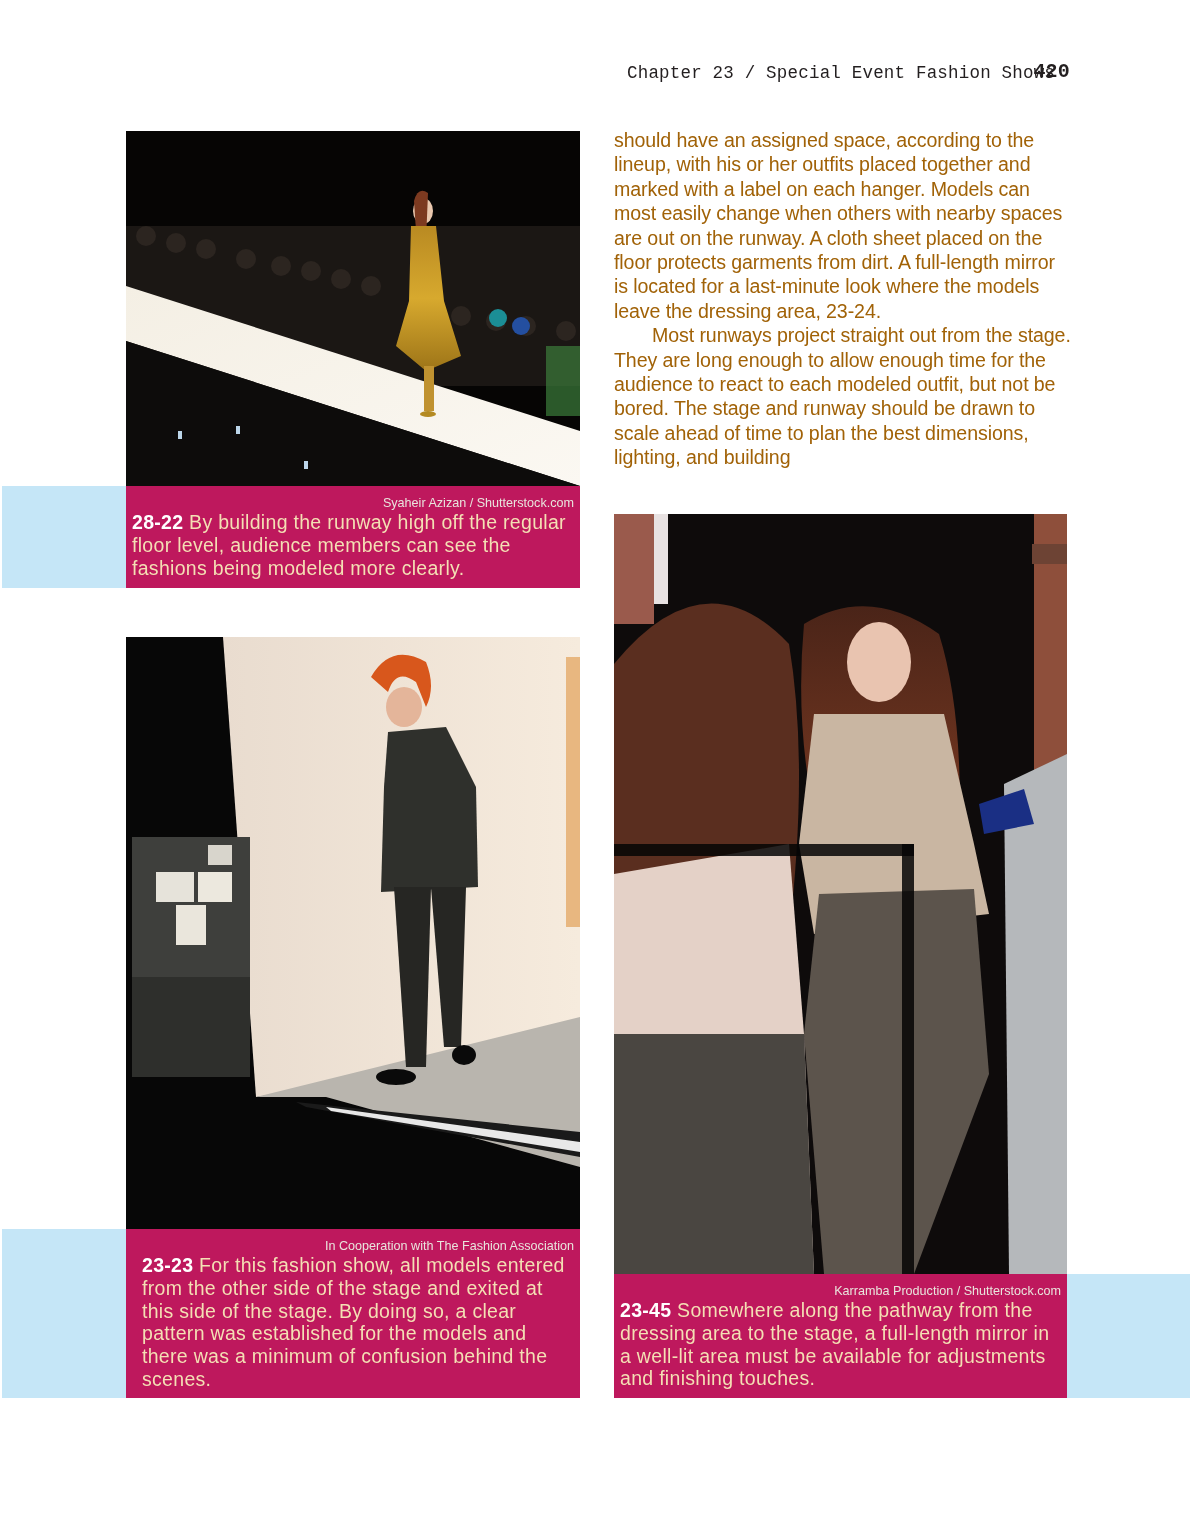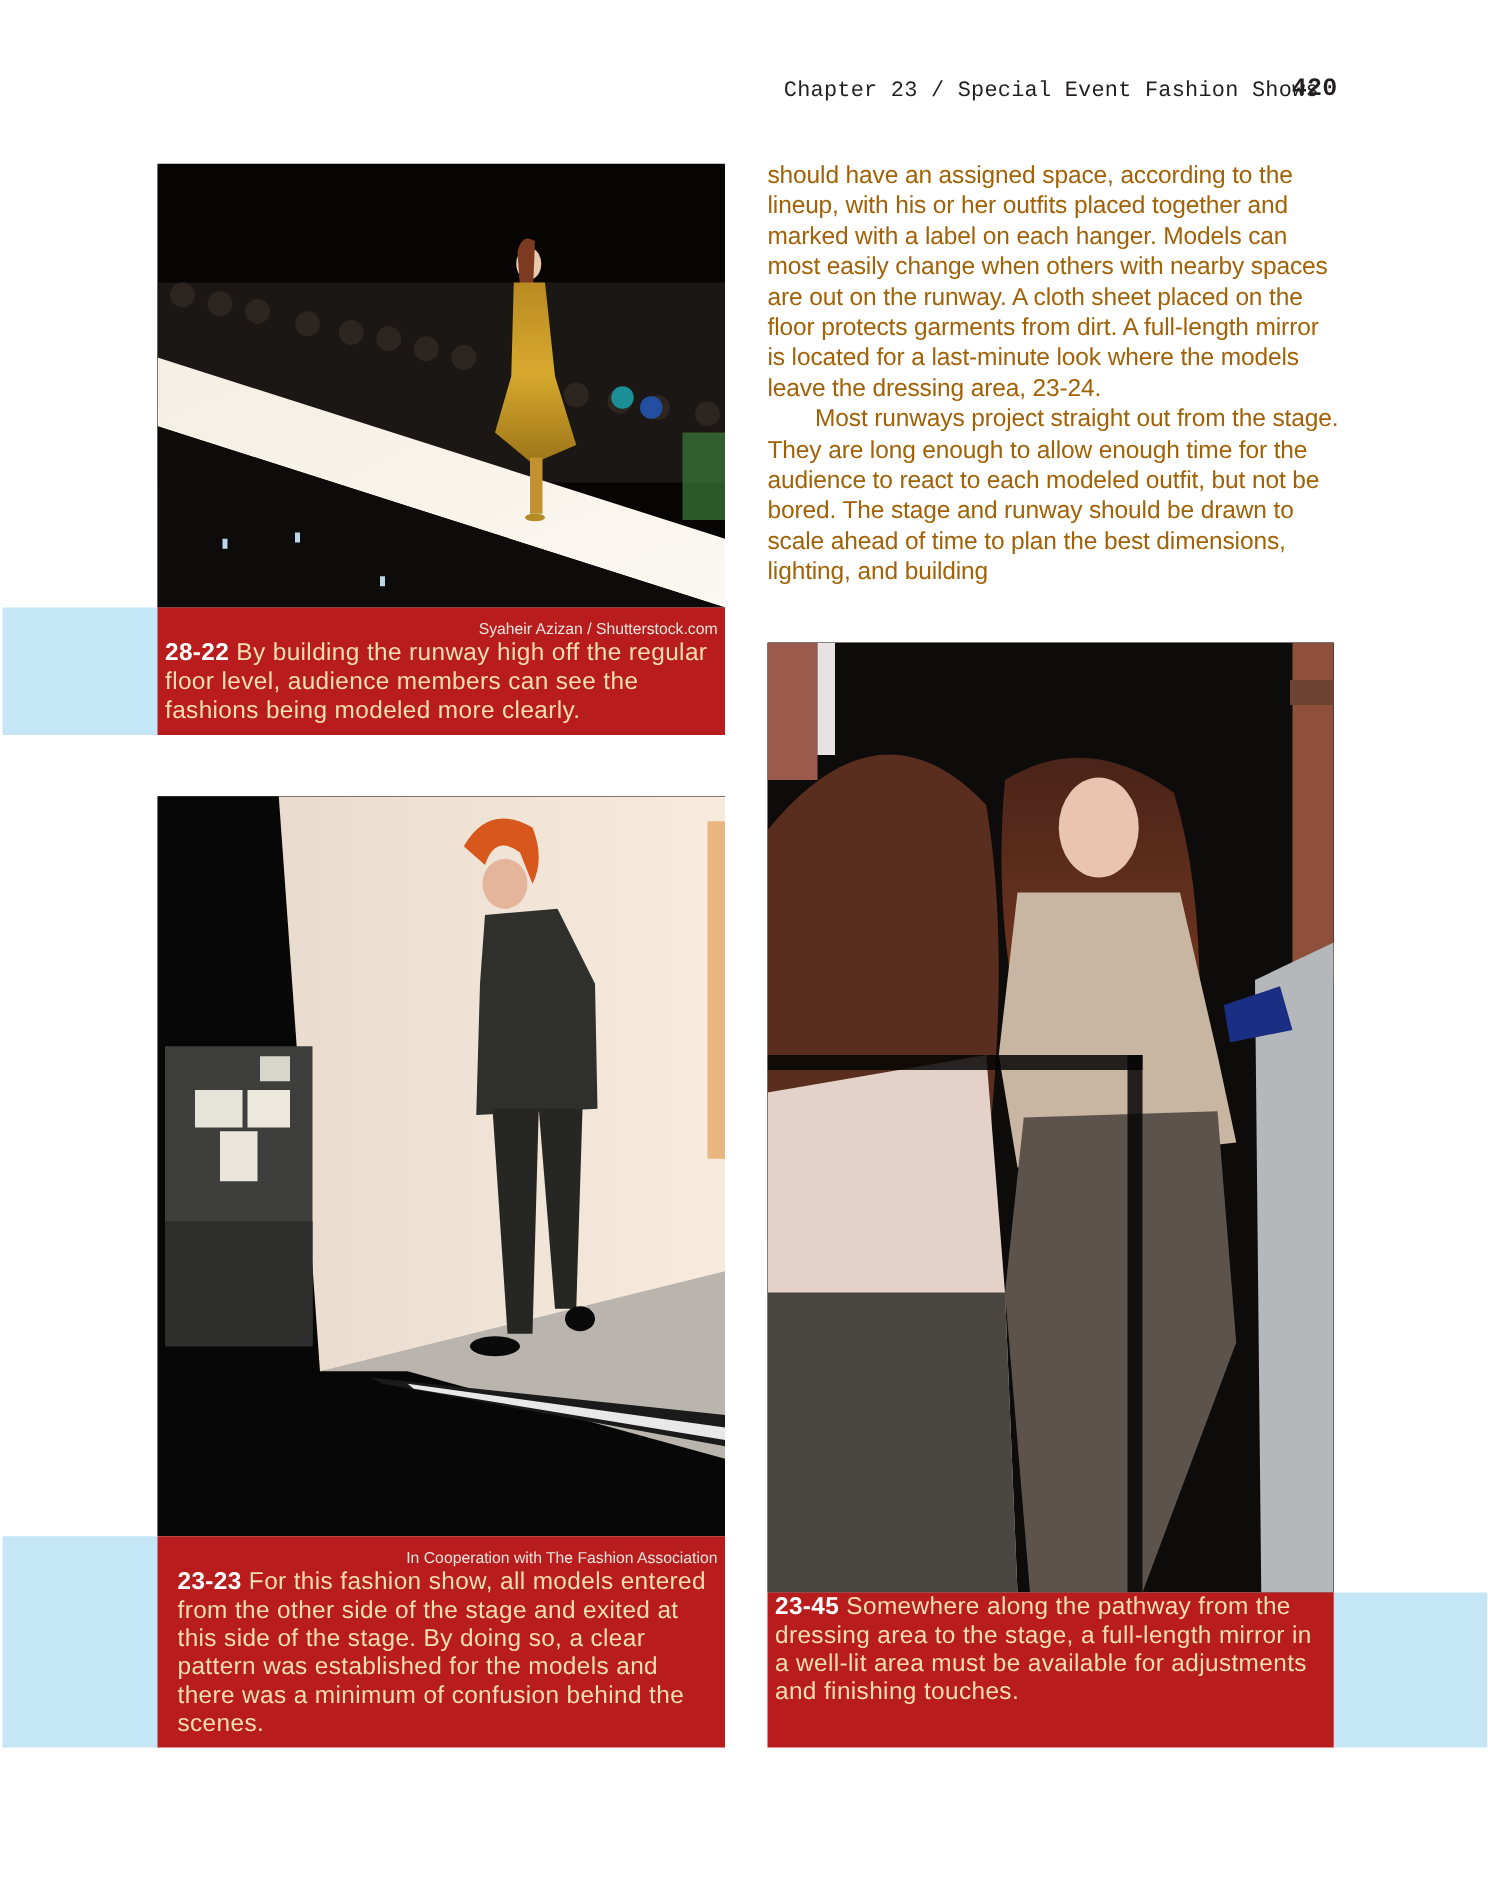--- a/index.html
+++ b/index.html
@@ -17,21 +17,21 @@
   .body-text {
     position:absolute; left:614px; top:128px; width:460px;
     font-size:19.6px; line-height:24.4px; color:#a16207; letter-spacing:-0.1px;
   }
   .body-text p { margin:0; }
   .body-text .indent { text-indent:38px; }
 
   .band { position:absolute; background:#c5e6f7; }
   .photo { position:absolute; overflow:hidden; }
   .caption {
-    position:absolute; background:#b91c1c; color:#f4dfb4;
+    position:absolute; background:#be185d; color:#f4dfb4;
     font-size:19.5px; line-height:22.8px; box-sizing:border-box; padding:0 6px;
     letter-spacing:0.3px;
   }
   .caption .credit {
     display:block; text-align:right; color:#e9e5dd; font-size:12.6px; line-height:14px;
     letter-spacing:0; padding-top:10px; padding-bottom:1px;
   }
   .caption .fig-num { color:#ffffff; font-weight:bold; }
 
   
@@ -176,15 +176,16 @@
 
     <rect x="0" y="330" width="300" height="12" fill="#050505" opacity="0.85"></rect>
     <rect x="288" y="330" width="12" height="430" fill="#050505" opacity="0.85"></rect>
 
     <path d="M390 270 L453 240 L453 760 L395 760 Z" fill="#b5b8bb"></path>
     <path d="M365 290 L410 275 L420 310 L370 320 Z" fill="#1a2f84"></path>
   </svg>
 </div>
 <div class="band" style="left:1067px; top:1274px; width:123px; height:124px;"></div>
 <div class="caption" style="left:614px; top:1274px; width:453px; height:124px;">
+  <span class="credit">Karramba Production / Shutterstock.com</span>
   <span class="fig-num">23-45 </span>
   <span>Somewhere along the pathway from the dressing area to the stage, a full-length mirror in a well-lit area must be available for adjustments and finishing touches.</span>
 </div>
 
 </body></html>

